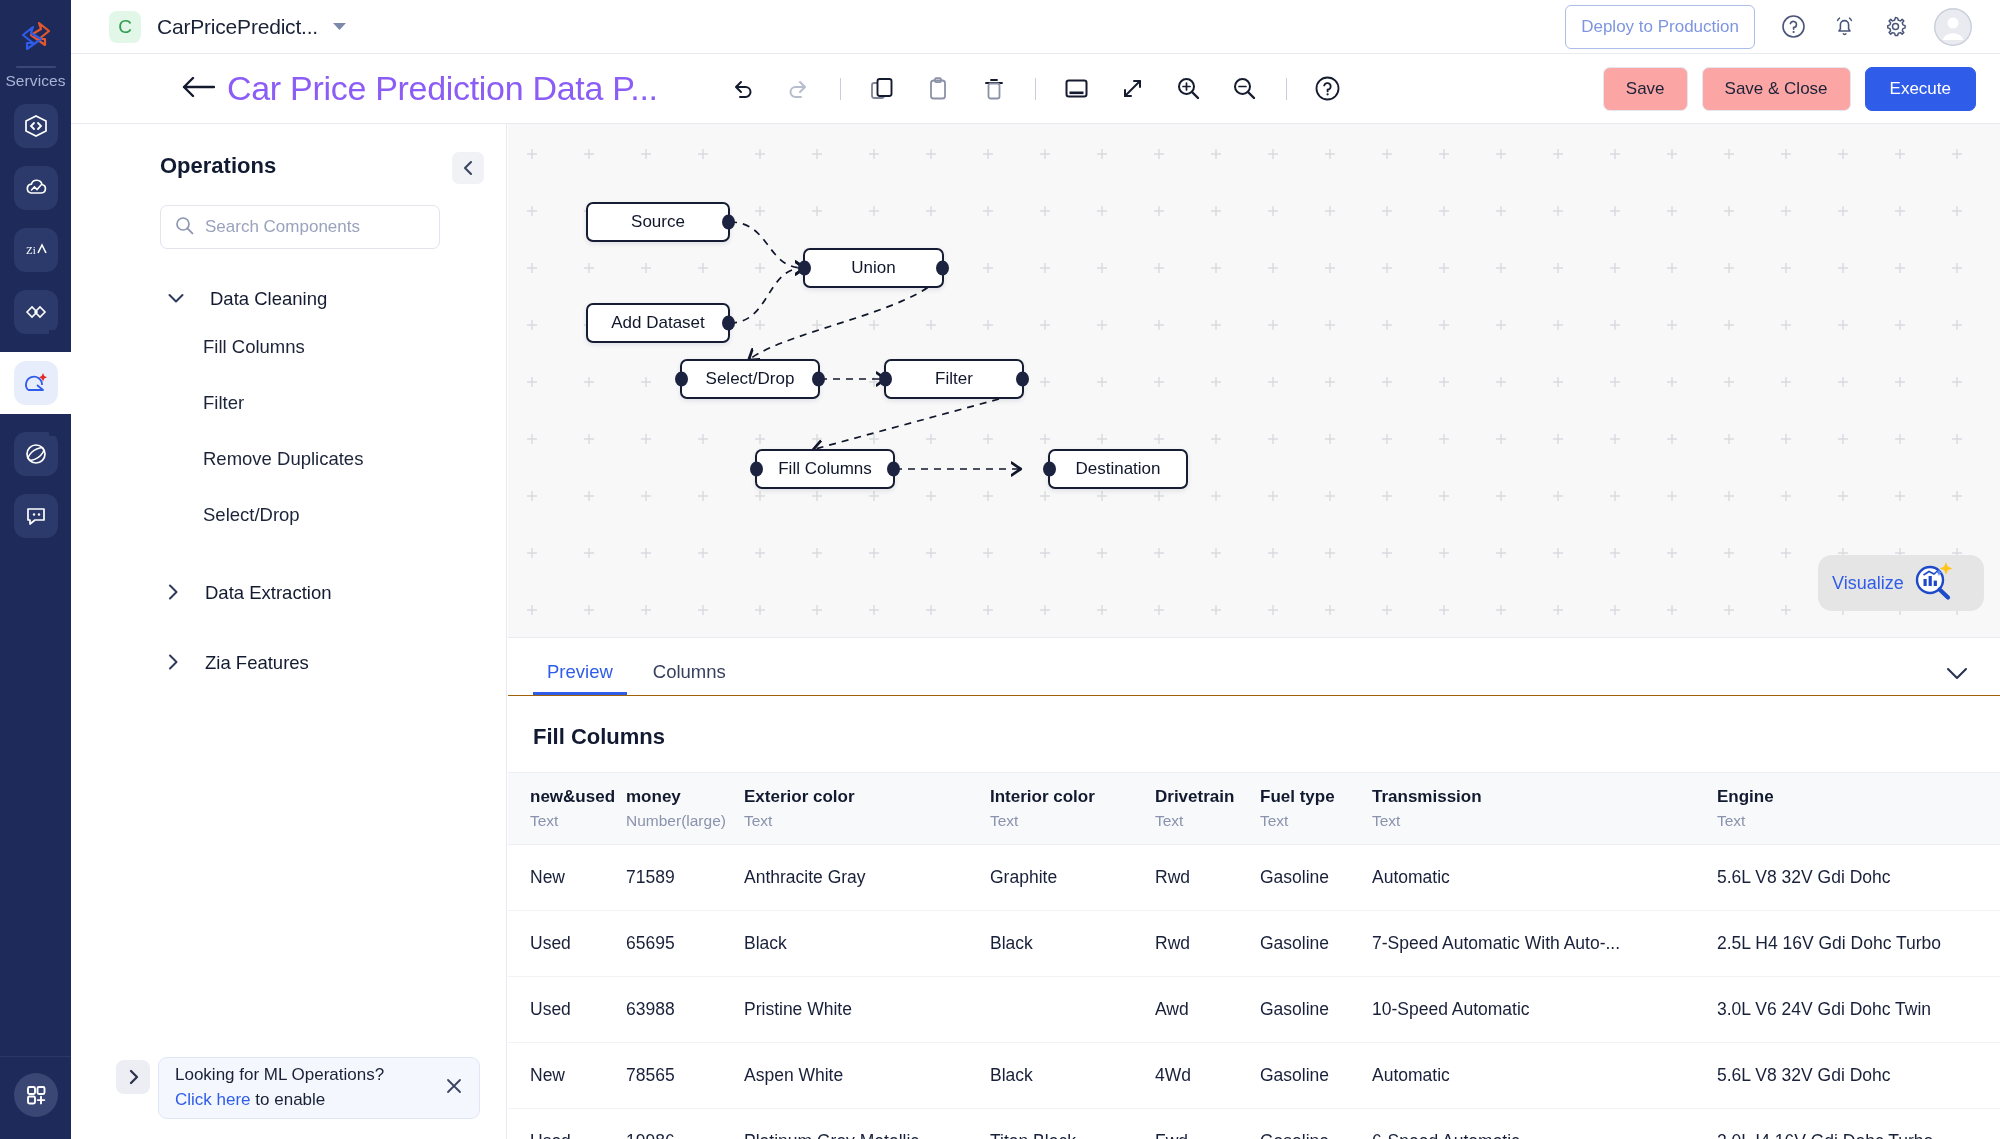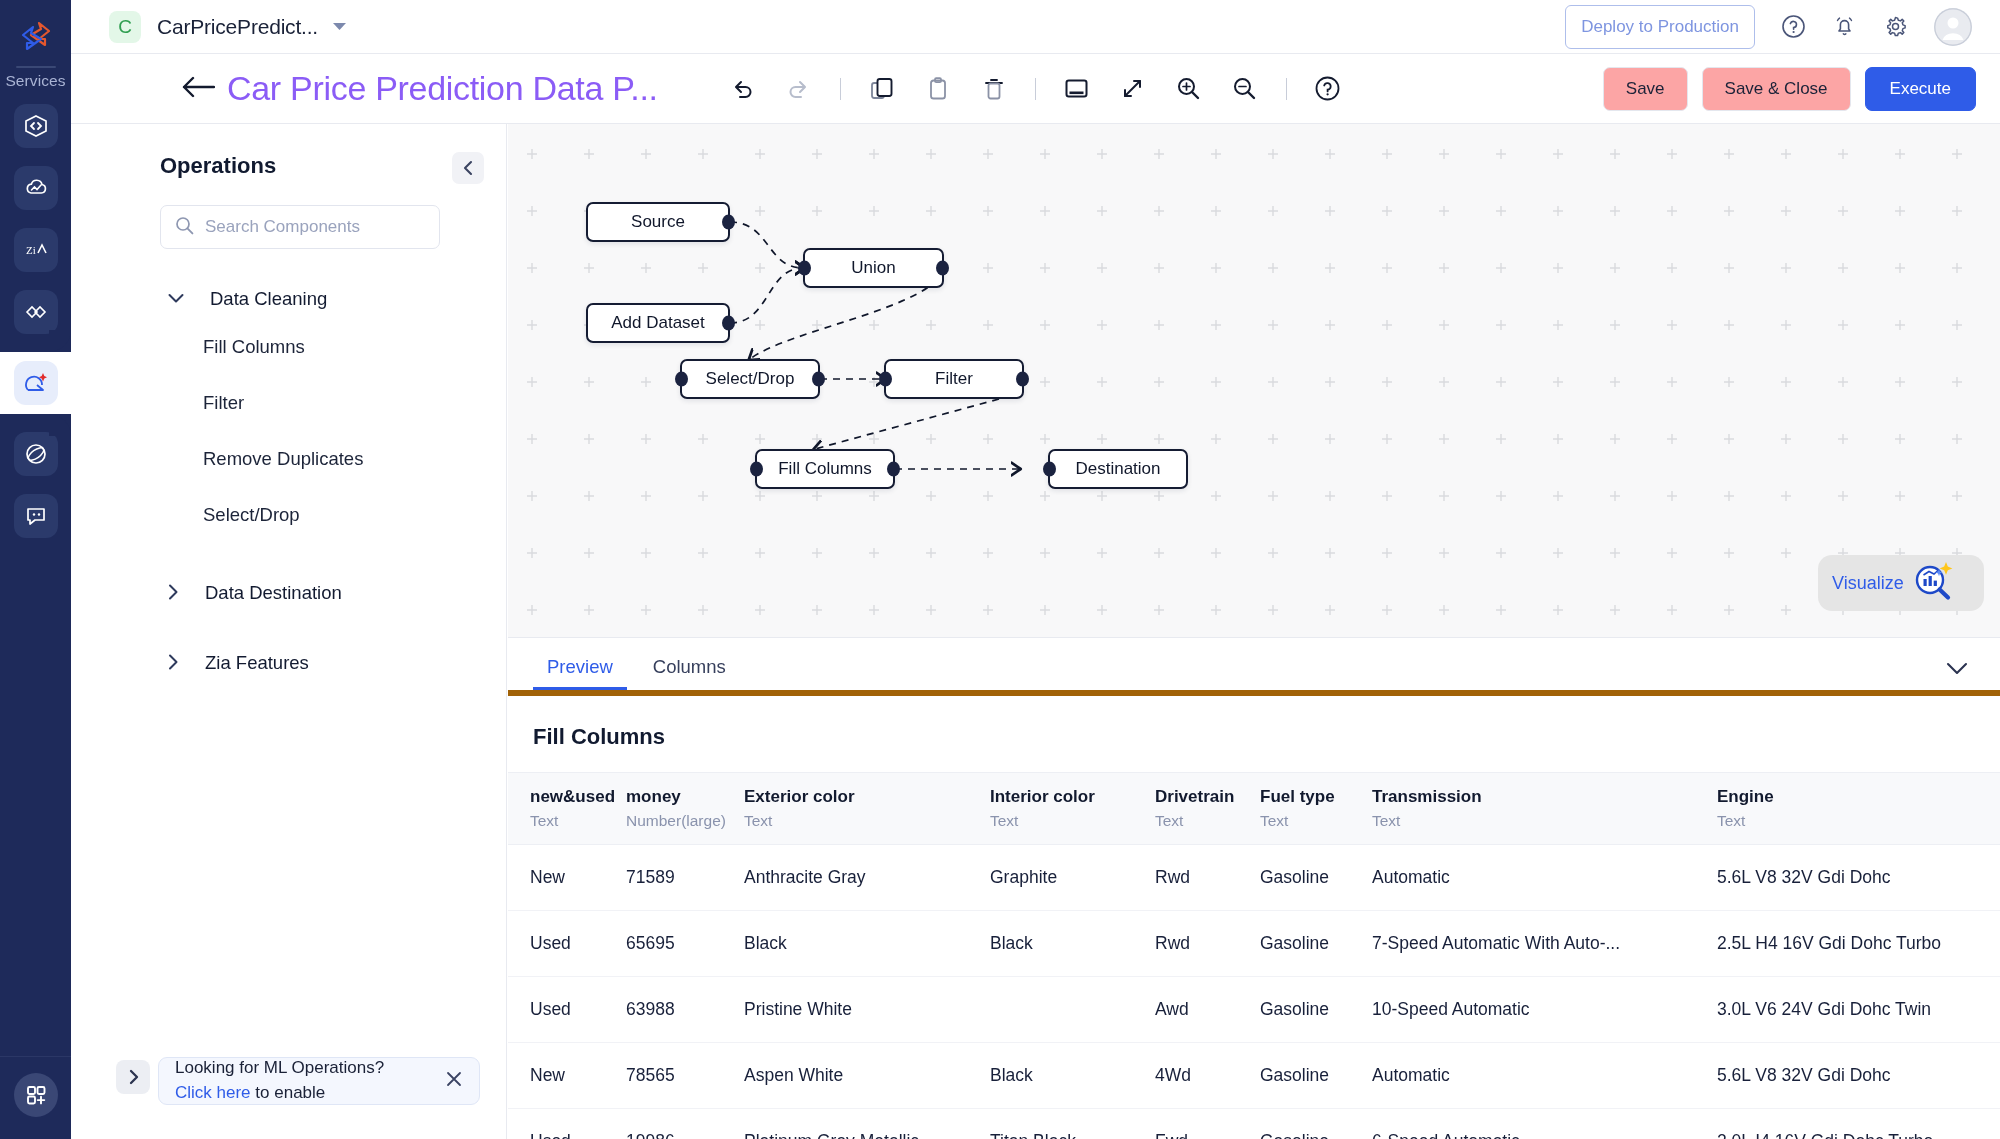--- a/index.html
+++ b/index.html
@@ -122,21 +122,21 @@
 
   
   #panel-handle {
     position:absolute; left: 116px; top: 1060px; width: 34px; height: 34px;
     border-radius: 8px; background:#eceef3; display:flex;align-items:center;justify-content:center;
     cursor:pointer; z-index: 25; color:#2c3450;
   }
 
   
   #ml-toast {
-    position: absolute; left: 158px; top: 1057px; width: 322px; height: 48px;
+    position: absolute; left: 158px; top: 1057px; width: 322px; height: 62px;
     background: #f4f7fe; border: 1px solid #dfe6f6; border-radius: 9px;
     display:flex; align-items:center; padding: 0 16px; z-index: 26;
   }
   #ml-toast .t1 { font-size: 17px; color:#1a2137; line-height: 1.45; }
   #ml-toast .t2 { font-size: 17px; color:#1a2137; line-height: 1.45; }
   #ml-toast a { color:#2f5ce8; text-decoration:none; cursor:pointer;}
   #ml-toast .close { margin-left:auto; color:#3a4363; font-size: 20px; cursor:pointer; }
 
   
   #canvas {
@@ -164,21 +164,21 @@
     padding: 0 14px; gap: 6px; cursor: pointer; z-index: 8;
   }
   #visualize-btn .vlabel { font-size: 18px; color:#2f5ce8; }
 
   
   #preview {
     position: absolute; left: 508px; top: 637px; width: 1492px; height: 502px;
     background: #fff; border-top: 1px solid #e8eaf0;
   }
   #tabs { display:flex; align-items:flex-end; height: 58px; padding-left: 25px; gap: 12px;
-    border-bottom: 6px solid #a16207; position: relative; }
+    border-bottom: 1px solid #a16207; position: relative; }
   .tab {
     font-size: 18.5px; color:#363f5c; padding: 0 14px 12px; cursor:pointer;
   }
   .tab.active { color:#2f5ce8; box-shadow: inset 0 -3px 0 0 #2f5ce8; }
   #tabs-collapse {
     position:absolute; right: 32px; bottom: 12px; color:#2b3350; cursor:pointer; font-size: 15px;
   }
   #preview-title { font-size: 22px; font-weight: bold; color: #111a30; margin: 28px 0 0 25px;}
 
   table#grid-table { width: 100%; border-collapse: collapse; margin-top: 22px; table-layout: fixed; }
@@ -432,21 +432,21 @@
         <div class="ops-item">Fill Columns</div>
         <div class="ops-item">Filter</div>
         <div class="ops-item">Remove Duplicates</div>
         <div class="ops-item">Select/Drop</div>
       </div>
       <div class="ops-group">
         <div class="ops-group-head">
           <span class="chev"><svg width="11" height="16" viewBox="0 0 11 16">
               <path d="M2 1.5 L8.5 8 L2 14.5" fill="none" stroke="#2e3a5c" stroke-width="2" stroke-linecap="round" stroke-linejoin="round"></path>
             </svg></span>
-          <span class="label">Data Destination</span>
+          <span class="label">Data Extraction</span>
         </div>
       </div>
       <div class="ops-group">
         <div class="ops-group-head">
           <span class="chev"><svg width="11" height="16" viewBox="0 0 11 16">
               <path d="M2 1.5 L8.5 8 L2 14.5" fill="none" stroke="#2e3a5c" stroke-width="2" stroke-linecap="round" stroke-linejoin="round"></path>
             </svg></span>
           <span class="label">Zia Features</span>
         </div>
       </div>

